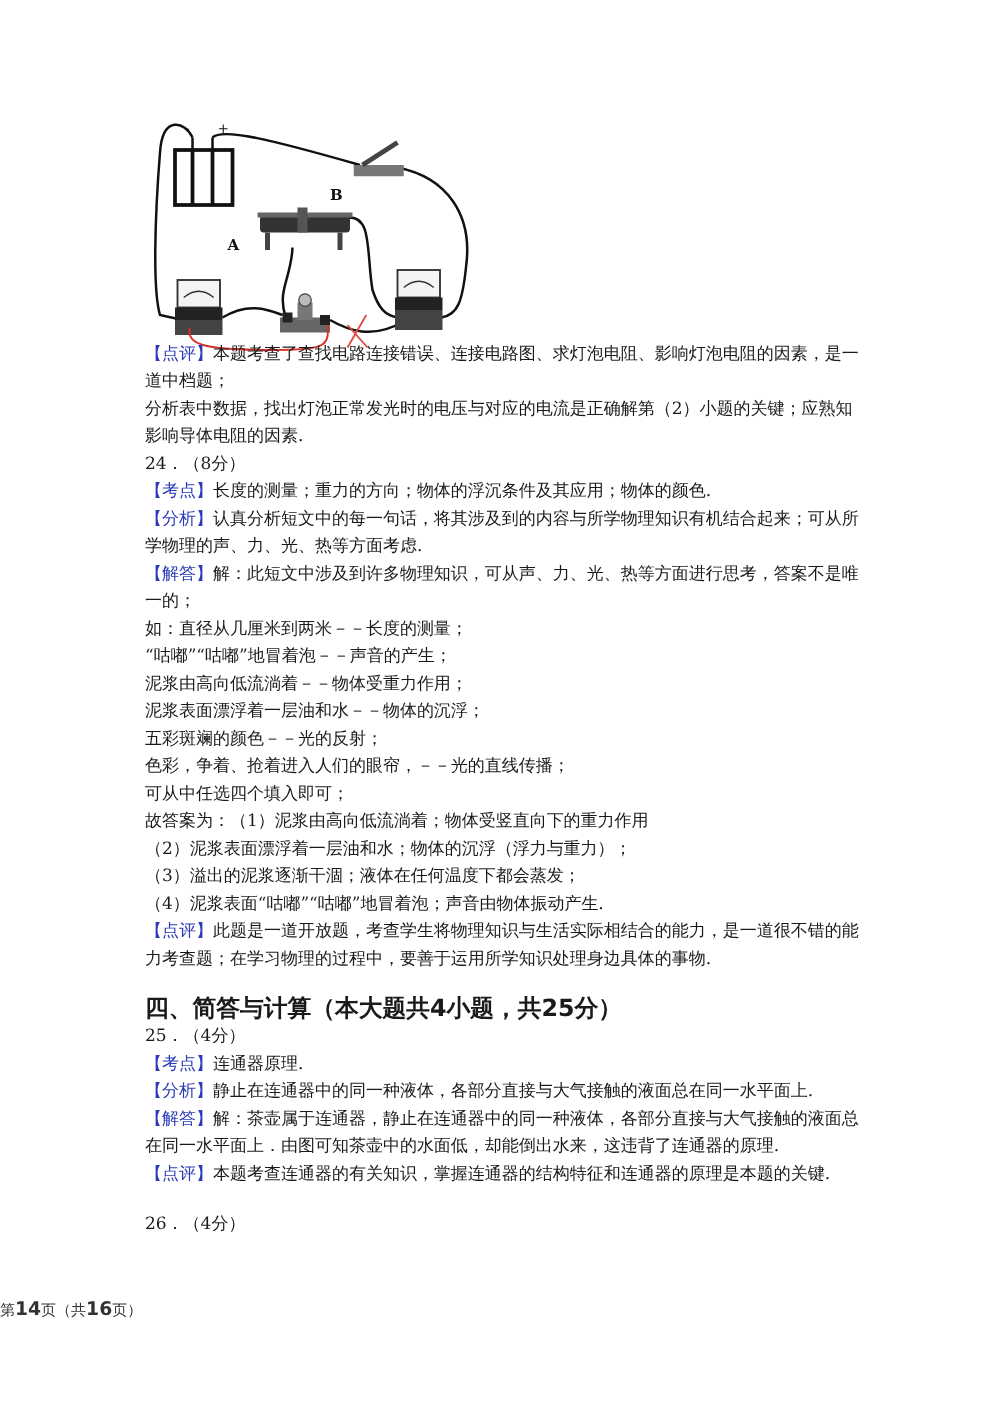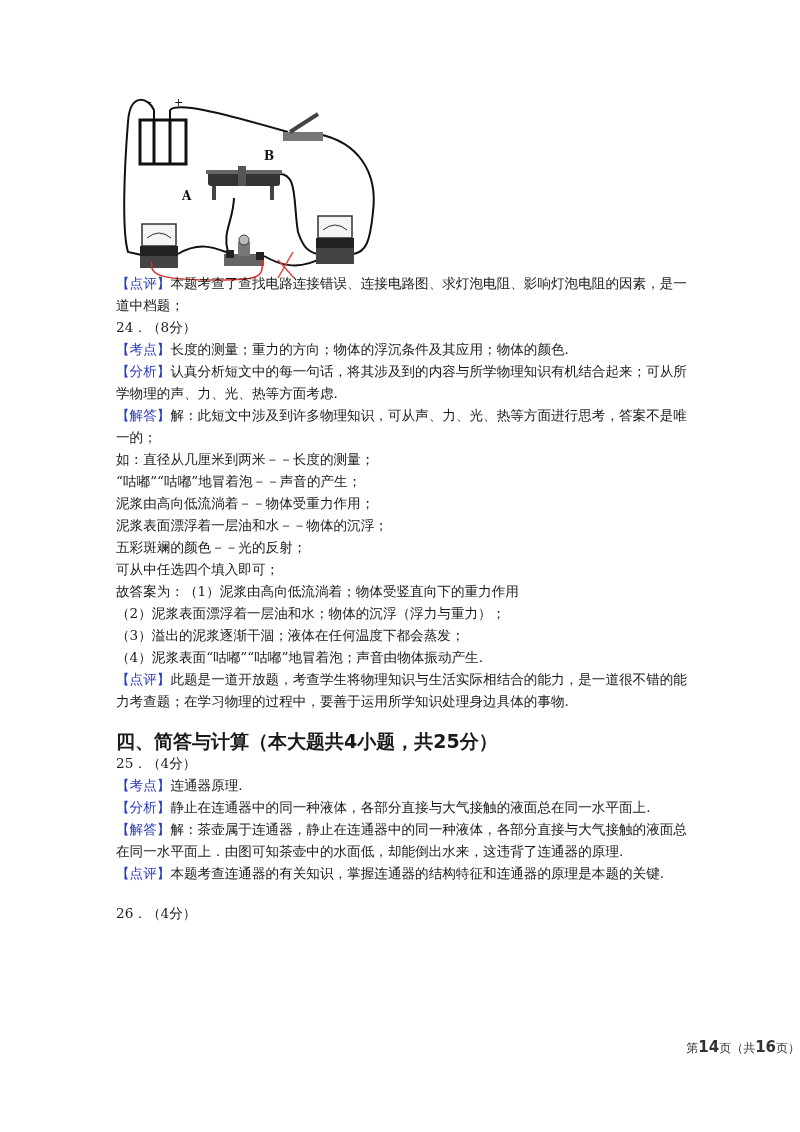--- a/index.html
+++ b/index.html
@@ -6,21 +6,21 @@
   body { width: 800px; height: 1132px; position: relative; overflow: hidden;
          font-family: "DejaVu Serif", "Liberation Serif", serif; color: #1a1a1a; }
   .page { position: absolute; left: 0; top: 0; width: 800px; height: 1132px; }
   .figure { position: absolute; left: 118px; top: 92px; width: 290px; height: 192px; }
   .content { position: absolute; left: 116px; top: 272px; width: 572px; font-size: 13.6px; line-height: 22px; }
   .line { white-space: nowrap; }
   .line.wrap { white-space: normal; }
   .tag { color: #2b3bb8; }
   .section-title { font-weight: bold; margin-top: 18px; font-family: "DejaVu Sans", sans-serif; font-size: 19px; }
   .gap { height: 18px; }
-  .footer { position: absolute; top: 1038px; left: 0; width: 800px; text-align: right; font-size: 12px;
+  .footer { position: absolute; top: 1038px; left: 0; width: 800px; text-align: left; font-size: 12px;
             font-family: "DejaVu Sans", sans-serif; color: #333; }
   .footer b { font-size: 15px; }
 </style>
 </head>
 <body>
 
 <div class="page">
 
   <svg class="figure" viewBox="0 0 290 192" xmlns="http://www.w3.org/2000/svg">
 
@@ -84,36 +84,38 @@
       <line x1="160" y1="186" x2="175" y2="160" stroke="#e04a44" stroke-width="1.5"></line>
       <line x1="160" y1="168" x2="176" y2="186" stroke="#e04a44" stroke-width="1.5"></line>
     </g>
   </svg>
 
   <div class="content">
 
     <div class="line wrap">
       <span class="tag">【点评】</span><span>本题考查了查找电路连接错误、连接电路图、求灯泡电阻、影响灯泡电阻的因素，是一道中档题；</span>
     </div>
+    <div class="line wrap">分析表中数据，找出灯泡正常发光时的电压与对应的电流是正确解第（2）小题的关键；应熟知影响导体电阻的因素.</div>
 
     <div class="line">24．（8分）</div>
     <div class="line">
       <span class="tag">【考点】</span><span>长度的测量；重力的方向；物体的浮沉条件及其应用；物体的颜色.</span>
     </div>
     <div class="line wrap">
       <span class="tag">【分析】</span><span>认真分析短文中的每一句话，将其涉及到的内容与所学物理知识有机结合起来；可从所学物理的声、力、光、热等方面考虑.</span>
     </div>
     <div class="line wrap">
       <span class="tag">【解答】</span><span>解：此短文中涉及到许多物理知识，可从声、力、光、热等方面进行思考，答案不是唯一的；</span>
     </div>
     <div class="line">如：直径从几厘米到两米－－长度的测量；</div>
     <div class="line">“咕嘟”“咕嘟”地冒着泡－－声音的产生；</div>
     <div class="line">泥浆由高向低流淌着－－物体受重力作用；</div>
     <div class="line">泥浆表面漂浮着一层油和水－－物体的沉浮；</div>
     <div class="line">五彩斑斓的颜色－－光的反射；</div>
+    <div class="line">色彩，争着、抢着进入人们的眼帘，－－光的直线传播；</div>
     <div class="line">可从中任选四个填入即可；</div>
     <div class="line">故答案为：（1）泥浆由高向低流淌着；物体受竖直向下的重力作用</div>
     <div class="line">（2）泥浆表面漂浮着一层油和水；物体的沉浮（浮力与重力）；</div>
     <div class="line">（3）溢出的泥浆逐渐干涸；液体在任何温度下都会蒸发；</div>
     <div class="line">（4）泥浆表面“咕嘟”“咕嘟”地冒着泡；声音由物体振动产生.</div>
     <div class="line wrap">
       <span class="tag">【点评】</span><span>此题是一道开放题，考查学生将物理知识与生活实际相结合的能力，是一道很不错的能力考查题；在学习物理的过程中，要善于运用所学知识处理身边具体的事物.</span>
     </div>
 
     <div class="section-title">四、简答与计算（本大题共4小题，共25分）</div>

